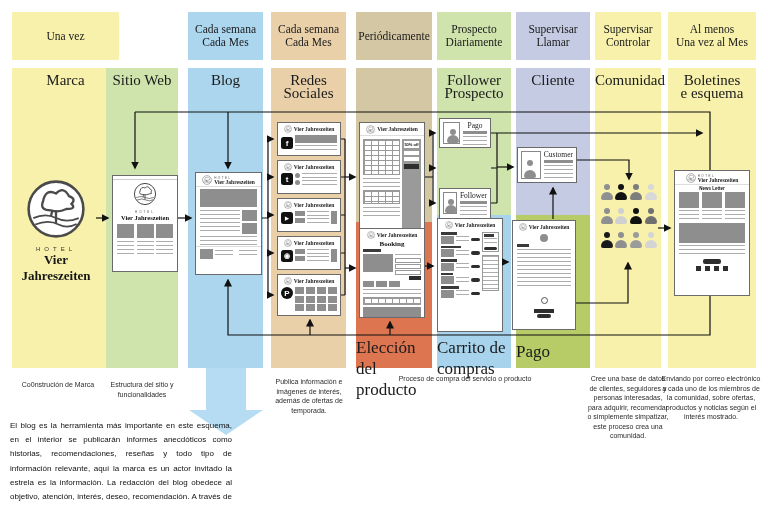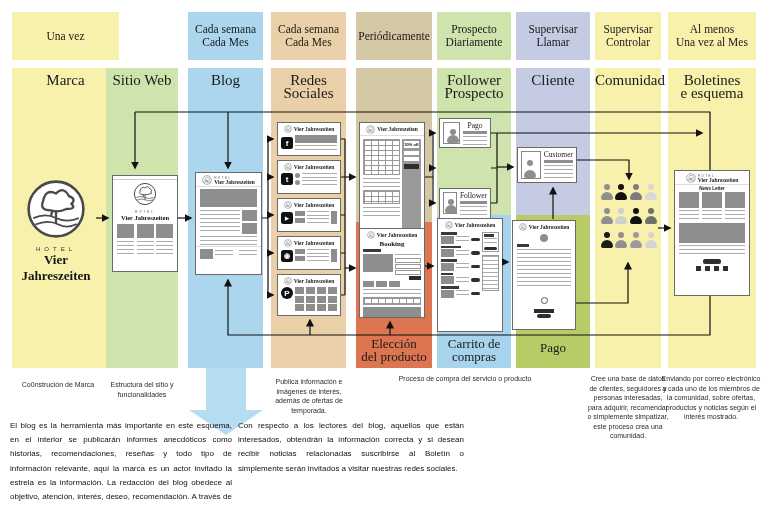--- a/index.html
+++ b/index.html
@@ -16,22 +16,22 @@
         white-space:pre-line;color:#1a1a1a;}
   .c1{left:12px;width:107px;}  .c2{left:106px;width:72px;} .c3{left:188px;width:75px;}
   .c4{left:271px;width:75px;} .c5{left:356px;width:76px;} .c6{left:437px;width:74px;}
   .c7{left:516px;width:74px;} .c8{left:595px;width:66px;} .c9{left:668px;width:88px;}
   .yellow{background:#f7f1ab;} .green{background:#cfe3ad;} .blue{background:#abd6ee;}
   .tan{background:#e9d0a9;}    .khaki{background:#d4c7a3;} .lav{background:#c5cbe3;}
   .sub{position:absolute;box-sizing:border-box;}
   .sub-orange{left:356px;top:222px;width:76px;height:146px;background:#dd7551;}
   .sub-ltblue{left:437px;top:215px;width:74px;height:153px;background:#a7d3ec;}
   .sub-olive{left:516px;top:215px;width:74px;height:153px;background:#b7cb66;}
-  .sublabel{position:absolute;width:inherit;text-align:center;
-        font-family:"Liberation Serif",serif;font-size:13px;line-height:13px;
+  .sublabel{position:absolute;width:inherit;text-align:left;
+        font-family:"Liberation Serif",serif;font-size:17px;line-height:21px;
         white-space:pre-line;color:#1a1a1a;}
   
   .cap{position:absolute;font-size:7px;line-height:9.5px;text-align:center;color:#2b2b2b;}
   .para{position:absolute;font-size:8px;line-height:14.2px;text-align:justify;color:#101010;}
   
   .wf{position:absolute;background:#fff;border:1px solid #6a6a6a;box-sizing:border-box;overflow:hidden;}
   .box{background:#8e8e8e;} .dark{background:#2e2e2e;}
   .lines{background:repeating-linear-gradient(to bottom,#adadad 0,#adadad 1.2px,transparent 1.2px,transparent 4px);}
   .grid{border:0.5px solid #9a9a9a;background-image:
         repeating-linear-gradient(#9a9a9a 0,#9a9a9a .8px,transparent .8px,transparent 5px),
@@ -545,16 +545,15 @@
 
   <div class="cap" style="left:6px;top:380px;width:104px">Co0nstrución de Marca</div>
   <div class="cap" style="left:100px;top:380px;width:84px">Estructura del sitio y funcionalidades</div>
   <div class="cap" style="left:264px;top:377px;width:90px">Publica información e imágenes de interés, además de ofertas de temporada.</div>
   <div class="cap" style="left:340px;top:374px;width:250px">Proceso de compra del servicio o producto</div>
   <div class="cap" style="left:586px;top:374px;width:84px">Cree una base de datos de clientes, seguidores y personas interesadas, para adquirir, recomendar o simplemente simpatizar, este proceso crea una comunidad.</div>
   <div class="cap" style="left:660px;top:374px;width:102px">Enviando por correo electrónico a cada uno de los miembros de la comunidad, sobre ofertas, productos y noticias según el interés mostrado.</div>
 
   <div class="para" style="left:10px;top:419px;width:222px">El blog es la herramienta más importante en este esquema, en el interior se publicarán informes anecdóticos como historias, recomendaciones, reseñas y todo tipo de información relevante, aquí la marca es un actor invitado la estrela es la información. La redacción del blog obedece al objetivo, atención, interés, deseo, recomendación. A través de palabras clave dentro del texto, la publicación debe escribirse con las características adecuadas con la finalidad</div>
   <div class="para" style="left:238px;top:419px;width:226px">
-    <div>Con respecto a los lectores del blog, aquellos que están interesados, obtendrán la información correcta y si desean recibir noticias relacionadas suscribirse al Boletín o simplemente serán invitados a visitar nuestras redes sociales.</div>
   </div>
 
 </div>
 
 </body></html>

